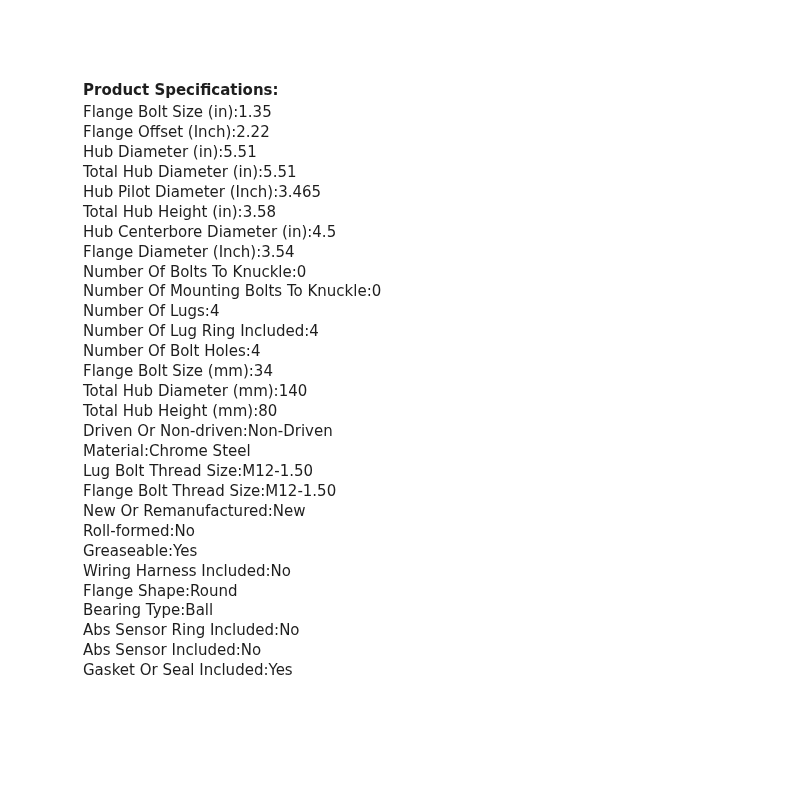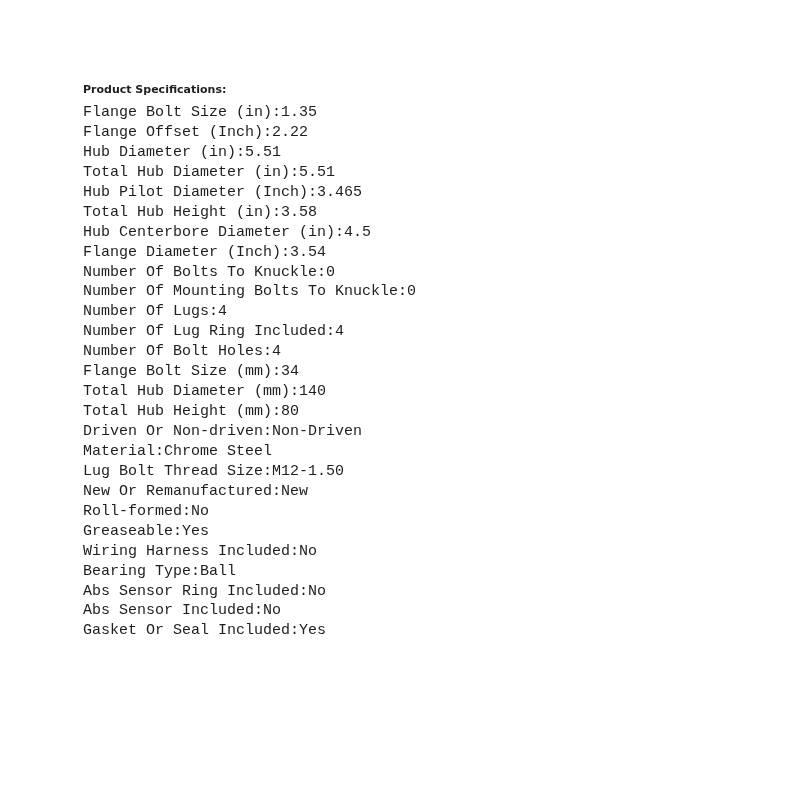--- a/index.html
+++ b/index.html
@@ -13,30 +13,29 @@
     font-family: "DejaVu Sans", "Liberation Sans", sans-serif;
     color: #1e1e1e;
     overflow: hidden;
   }
   .spec-sheet {
     position: absolute;
     top: 80px;
     left: 83px;
   }
   .spec-title {
-    font-size: 11px;
+    font-size: 15px;
     font-weight: bold;
     line-height: 20px;
     margin: 0 0 3px 0;
     white-space: nowrap;
   }
   .spec-list {
     margin: 0;
     padding: 0;
-    font-family: Liberation Mono, monospace;
   }
   .spec-line {
     font-size: 15px;
     line-height: 19.93px;
     white-space: nowrap;
   }
   .spec-line span {
     display: inline;
   }
 </style>
@@ -58,22 +57,24 @@
       <div class="spec-line"><span>Number Of Mounting Bolts To Knuckle:</span><span>0</span></div>
       <div class="spec-line"><span>Number Of Lugs:</span><span>4</span></div>
       <div class="spec-line"><span>Number Of Lug Ring Included:</span><span>4</span></div>
       <div class="spec-line"><span>Number Of Bolt Holes:</span><span>4</span></div>
       <div class="spec-line"><span>Flange Bolt Size (mm):</span><span>34</span></div>
       <div class="spec-line"><span>Total Hub Diameter (mm):</span><span>140</span></div>
       <div class="spec-line"><span>Total Hub Height (mm):</span><span>80</span></div>
       <div class="spec-line"><span>Driven Or Non-driven:</span><span>Non-Driven</span></div>
       <div class="spec-line"><span>Material:</span><span>Chrome Steel</span></div>
       <div class="spec-line"><span>Lug Bolt Thread Size:</span><span>M12-1.50</span></div>
+      <div class="spec-line"><span>Flange Bolt Thread Size:</span><span>M12-1.50</span></div>
       <div class="spec-line"><span>New Or Remanufactured:</span><span>New</span></div>
       <div class="spec-line"><span>Roll-formed:</span><span>No</span></div>
       <div class="spec-line"><span>Greaseable:</span><span>Yes</span></div>
       <div class="spec-line"><span>Wiring Harness Included:</span><span>No</span></div>
+      <div class="spec-line"><span>Flange Shape:</span><span>Round</span></div>
       <div class="spec-line"><span>Bearing Type:</span><span>Ball</span></div>
       <div class="spec-line"><span>Abs Sensor Ring Included:</span><span>No</span></div>
       <div class="spec-line"><span>Abs Sensor Included:</span><span>No</span></div>
       <div class="spec-line"><span>Gasket Or Seal Included:</span><span>Yes</span></div>
     </div>
 </div>
 
 </body></html>

